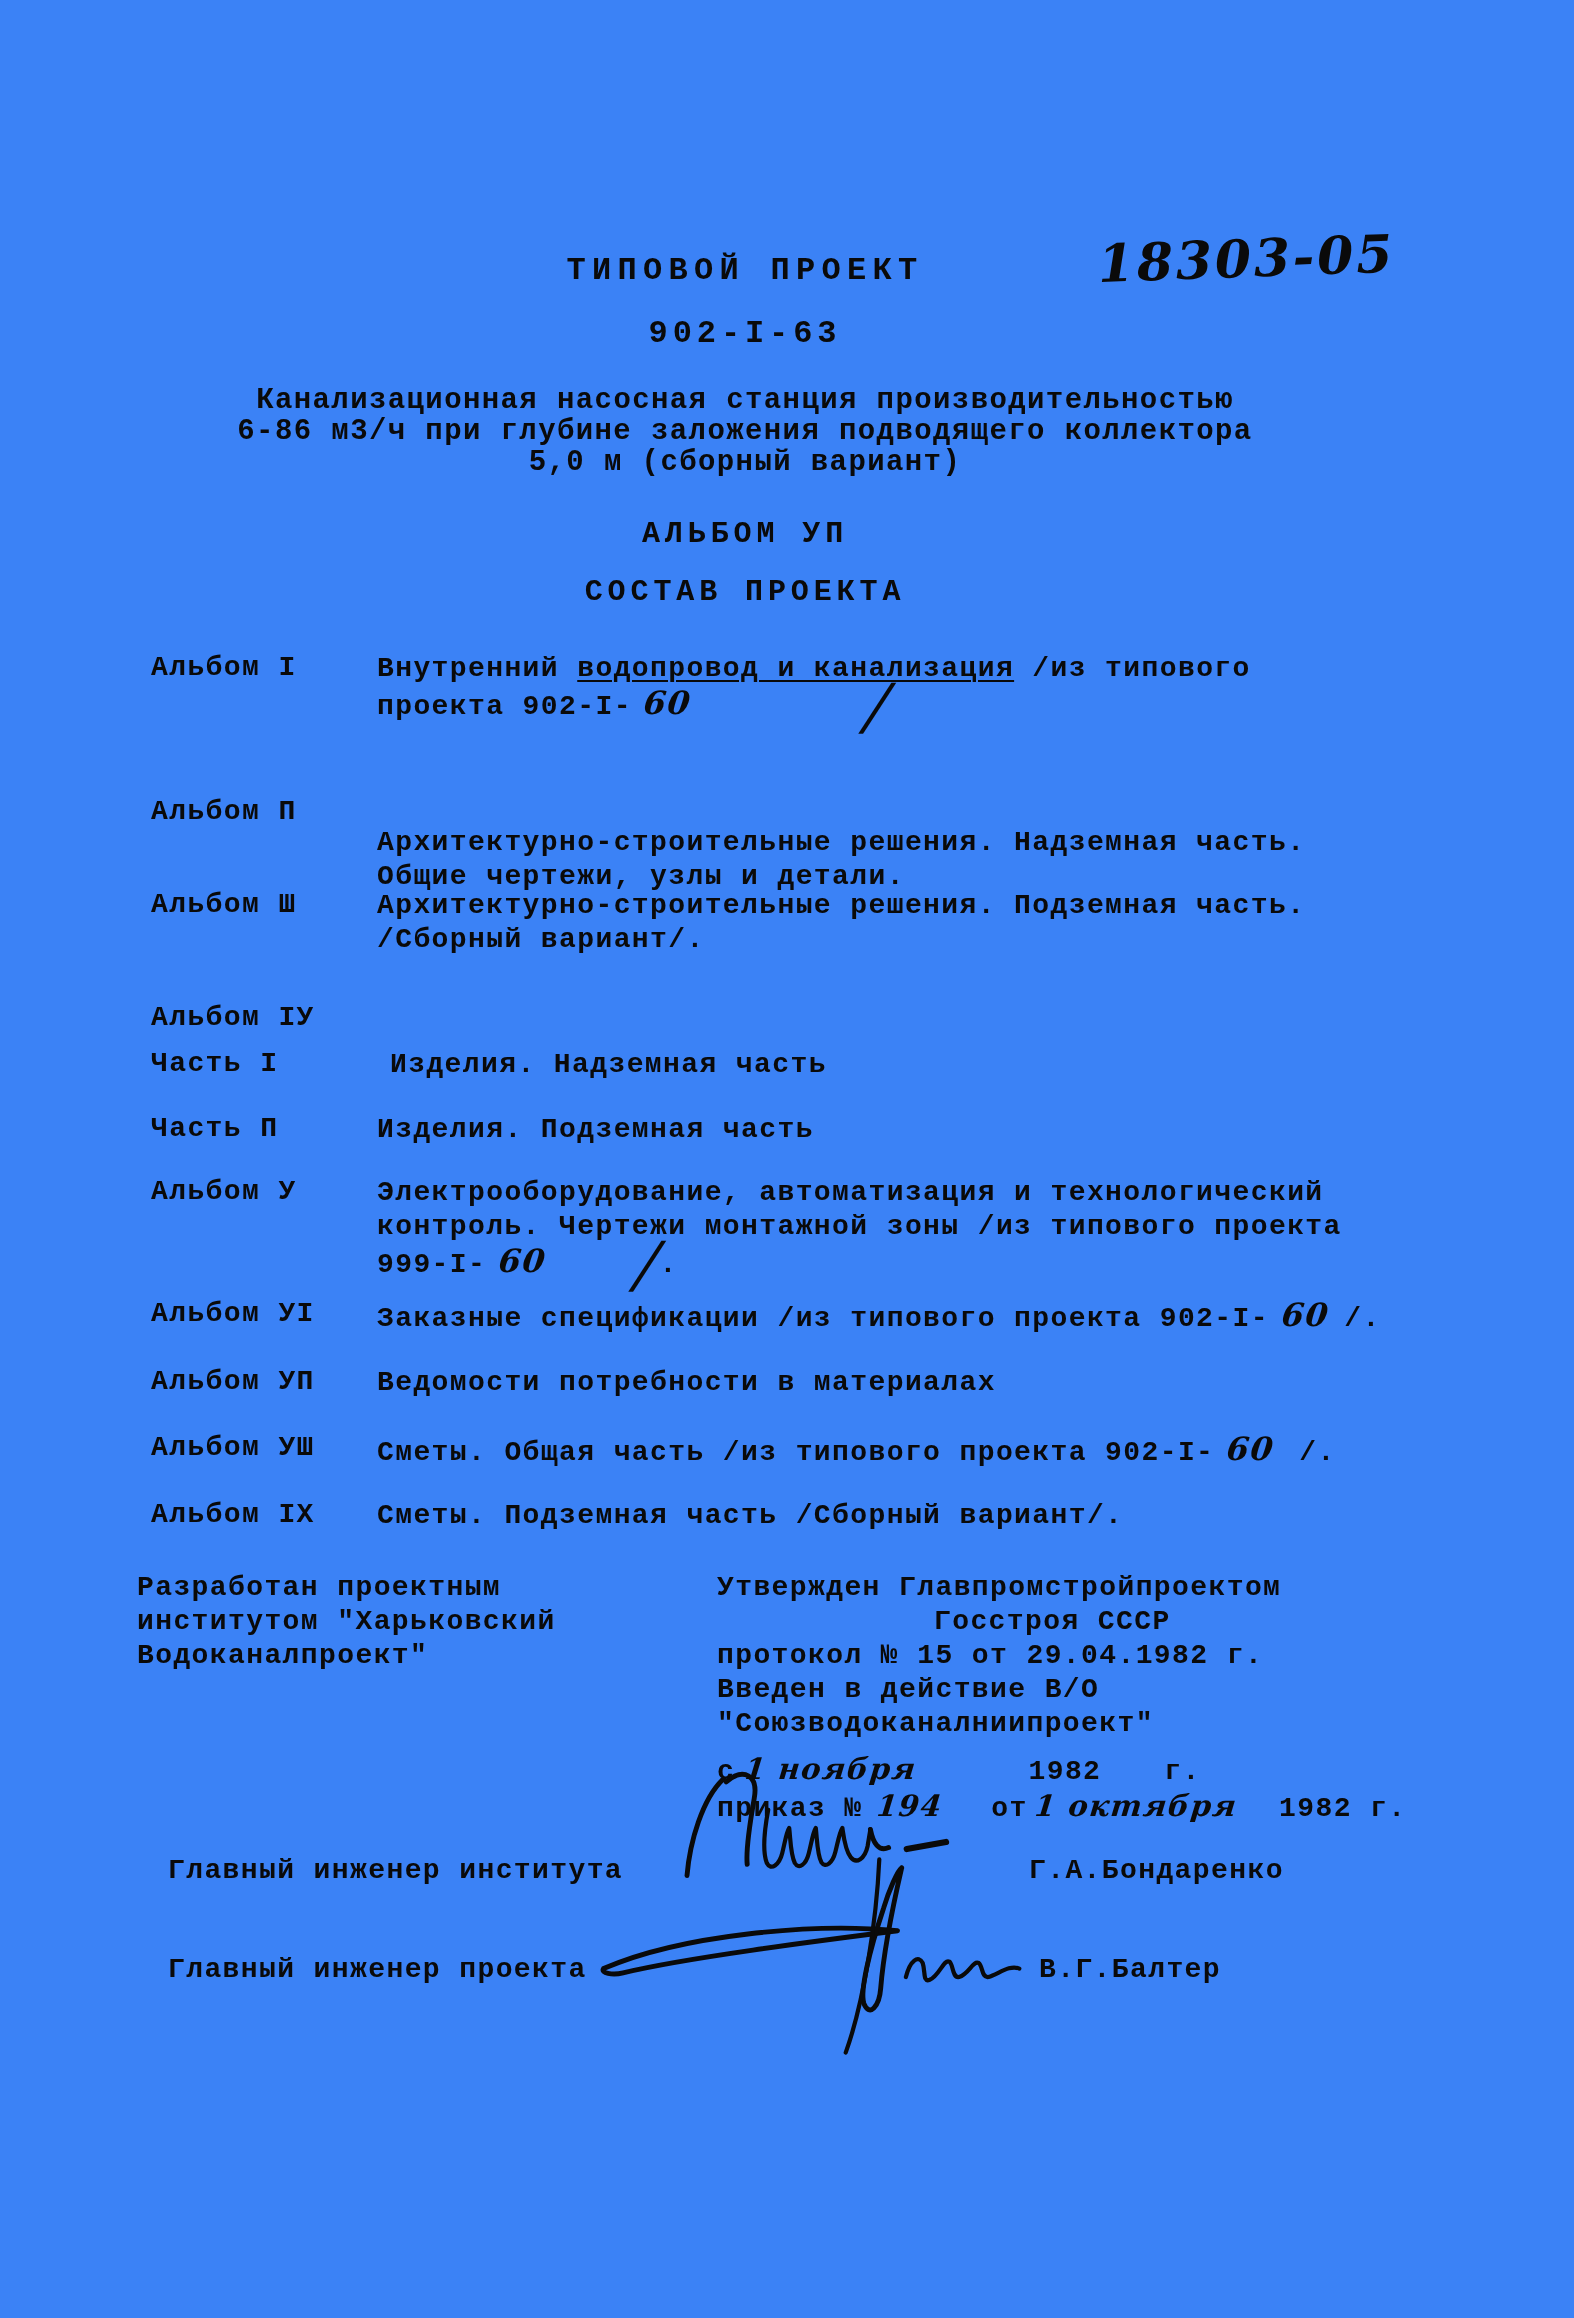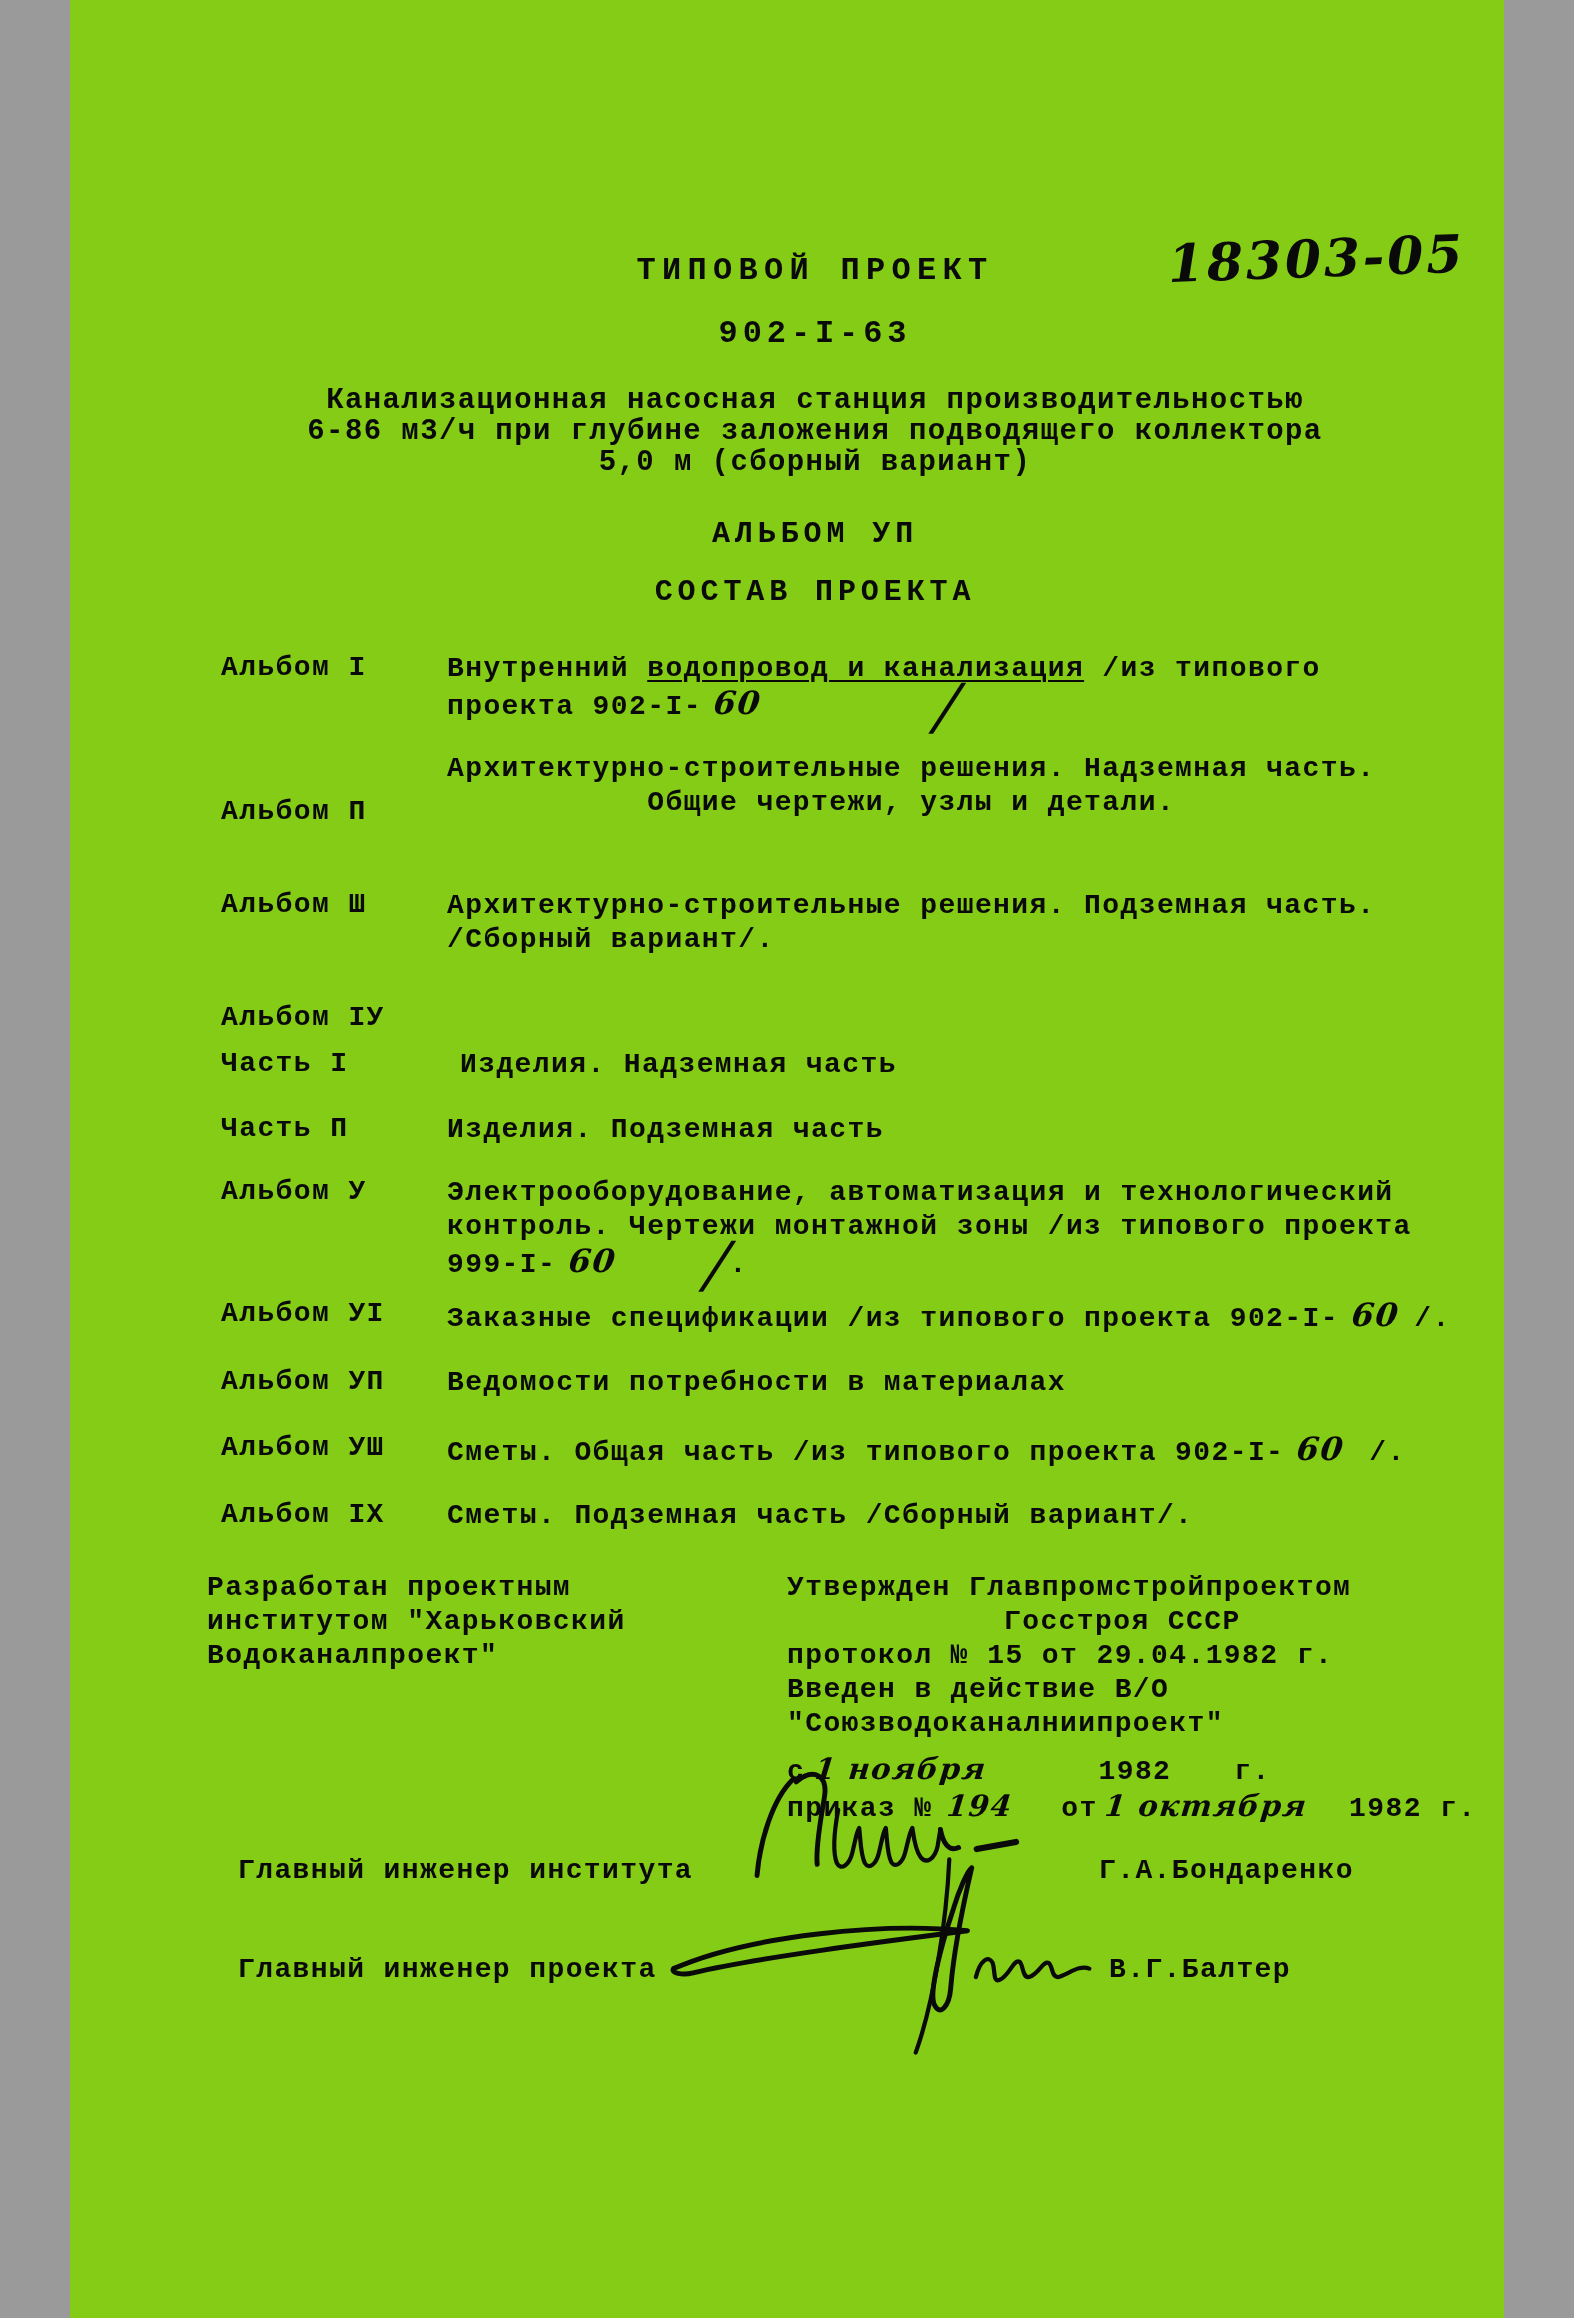--- a/index.html
+++ b/index.html
@@ -1,20 +1,20 @@
 <!DOCTYPE html>
 <html style="font-size:11.2px"><head>
 <meta charset="utf-8">
 <style>
   html,body{margin:0;padding:0;background:#9a9a9a;}
   .page{
     position:relative;
-    width:1434px;height:2319px;
+    width:1574px;height:2319px;
     margin:0 auto;
-    background:#84cc16;
+    background:#3b82f6;
     color:#0a0a0a;
     font-family:"Liberation Mono","DejaVu Sans Mono",monospace;
     font-weight:bold;
     overflow:hidden;
   }
   .abs{position:absolute;}
   .typed{font-size:28px;line-height:34px;letter-spacing:1.4px;white-space:nowrap;}
   .center{left:0;width:1574px;text-align:center;}
   .doc-type{font-size:32px;letter-spacing:6.3px;}
   .proj-num{font-size:32px;letter-spacing:4.9px;}
@@ -57,21 +57,21 @@
     <div>
       <div class="row-label" style="top:652px;">Альбом I</div>
       <div class="row-desc" style="top:652px;">
         <div><span>Внутренний </span><span class="u">водопровод и канализация</span><span> /из типового</span></div>
         <div><span>проекта 902-I-</span><span class="hw hw-inline">60</span><span class="hw-slash" style="margin-left:175px;">/</span></div>
       </div>
     </div>
 
     <div>
       <div class="row-label" style="top:796px;">Альбом П</div>
-      <div class="row-desc" style="top:752px;text-align:center;">
+      <div class="row-desc" style="top:826px;">
         <div>Архитектурно-строительные решения. Надземная часть.</div>
         <div>Общие чертежи, узлы и детали.</div>
       </div>
     </div>
 
     <div>
       <div class="row-label" style="top:889px;">Альбом Ш</div>
       <div class="row-desc" style="top:889px;">
         <div>Архитектурно-строительные решения. Подземная часть.</div>
         <div>/Сборный вариант/.</div>

